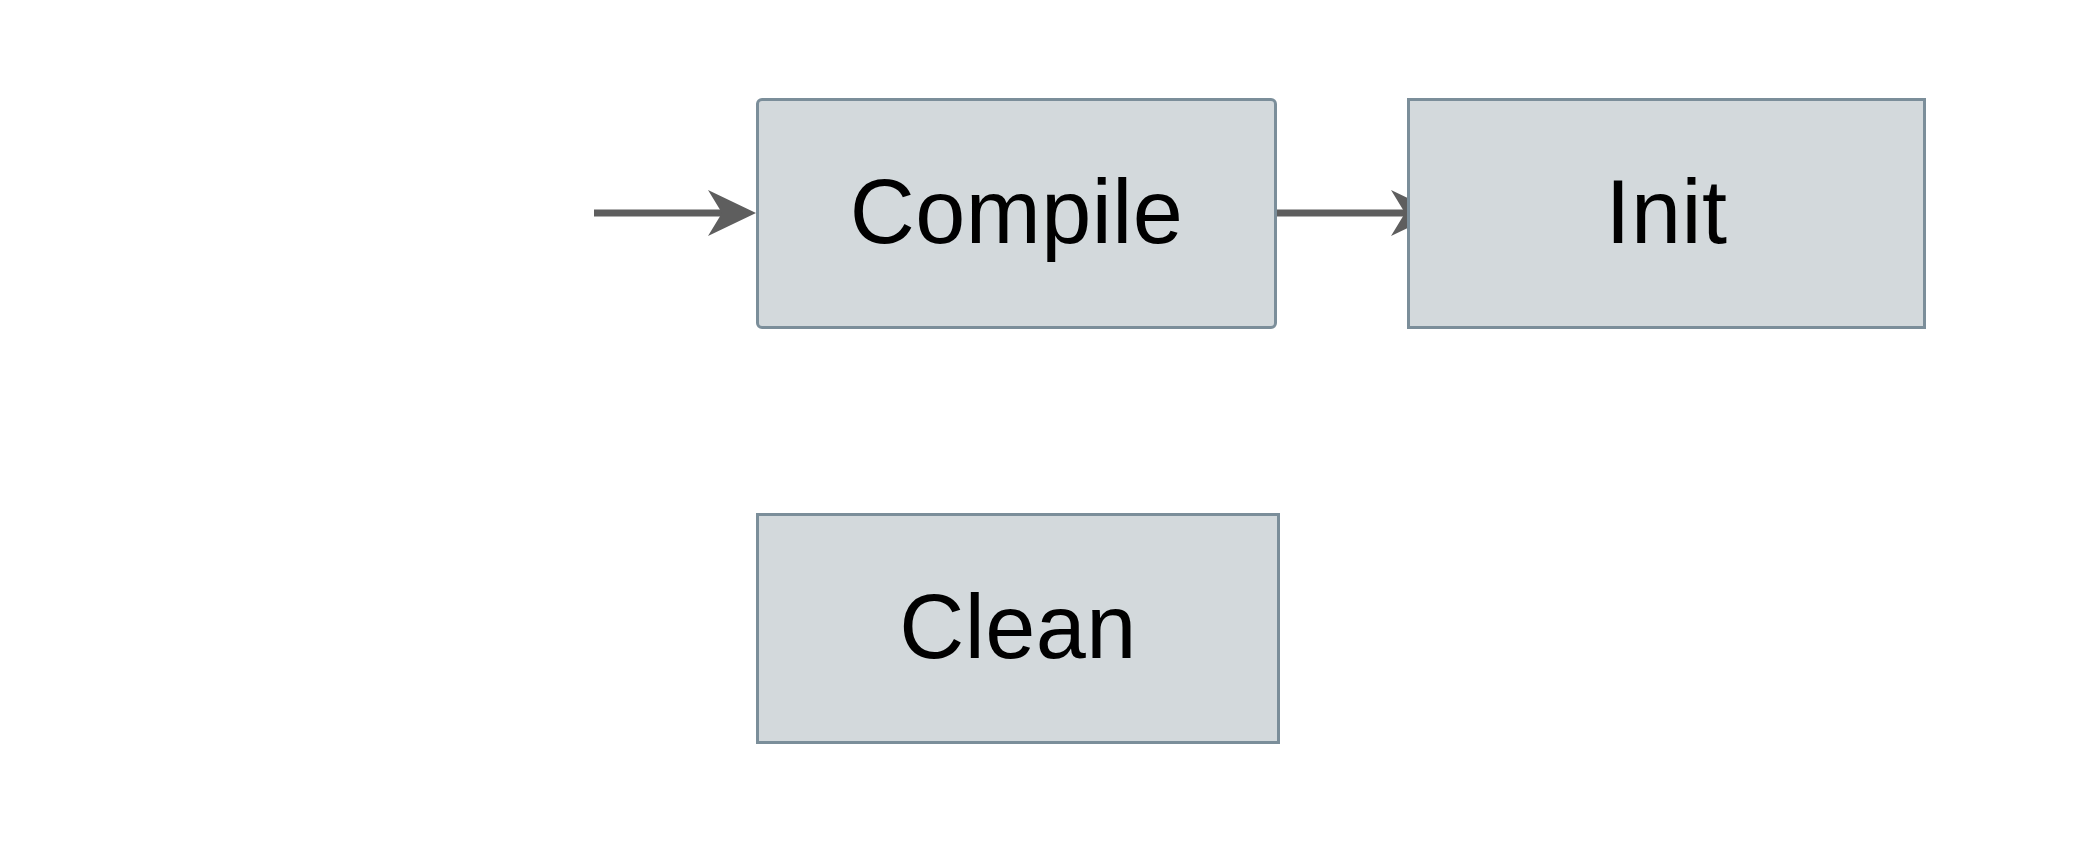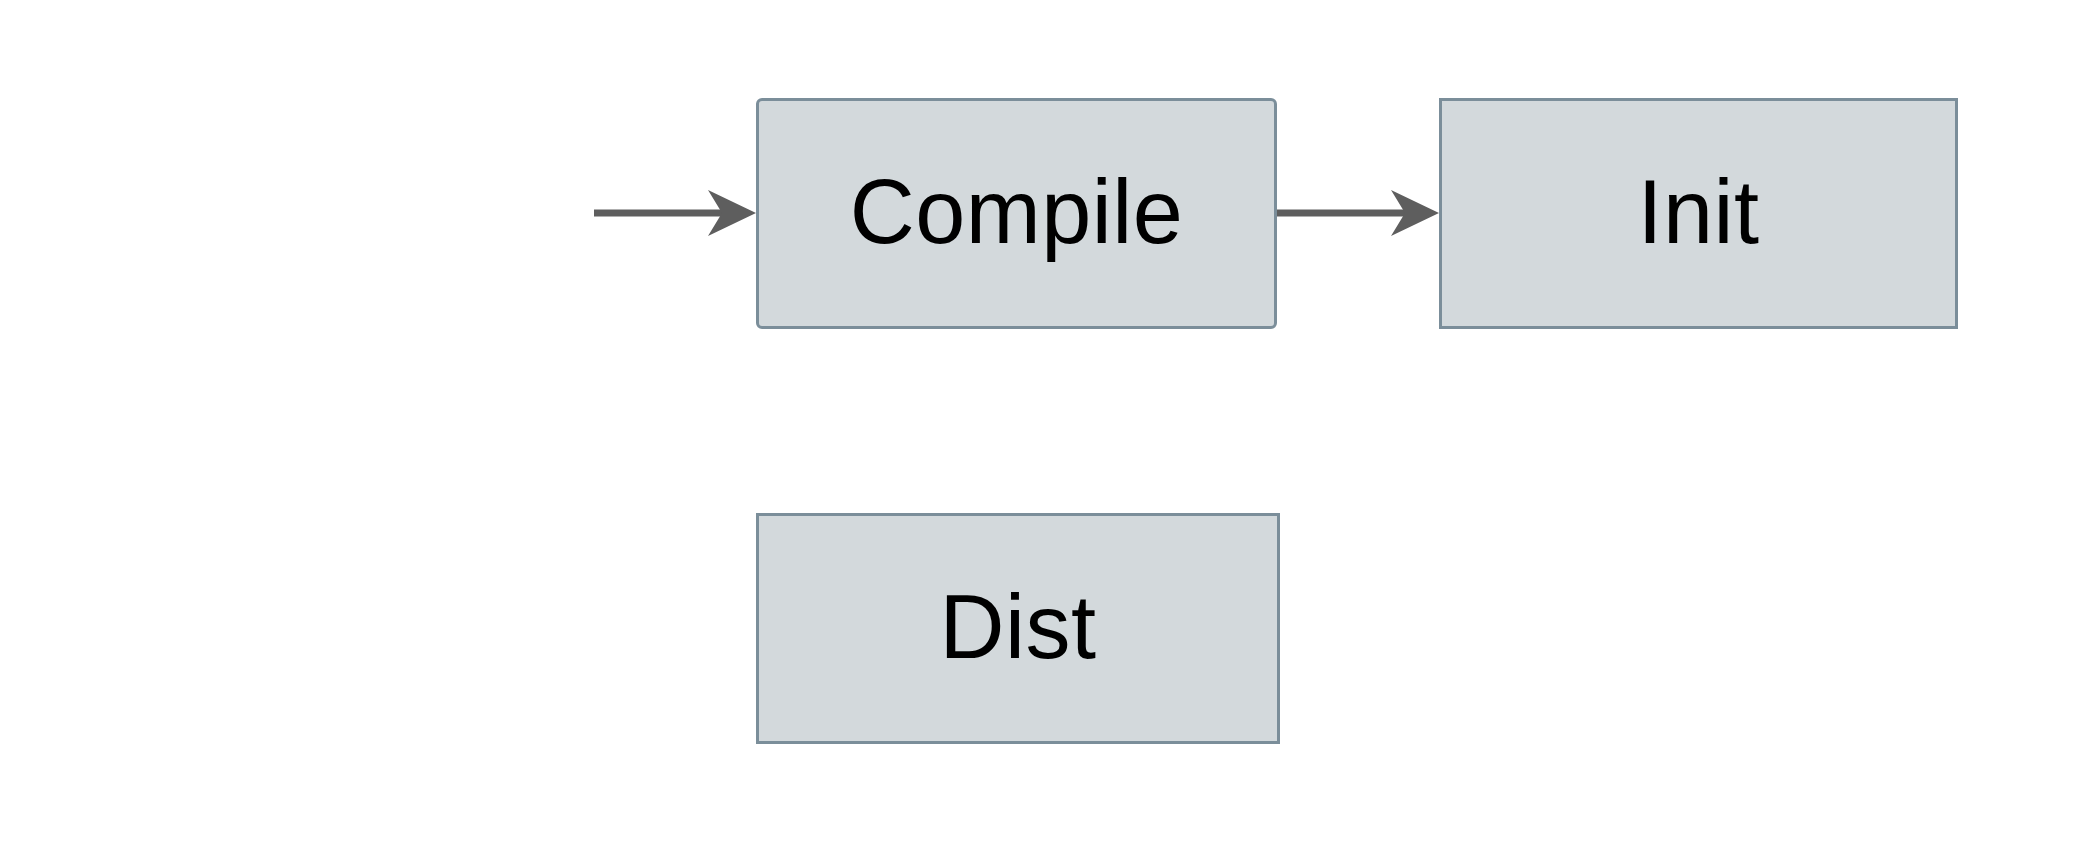--- a/index.html
+++ b/index.html
@@ -28,21 +28,21 @@
     font-size: 90px;
     line-height: 1;
     color: #000000;
     letter-spacing: 0.5px;
     white-space: nowrap;
     transform: translateY(-2px);
   }
   
   .node-dist    { left: 74px;   top: 98px;  width: 520px; height: 231px; }
   .node-compile { left: 756px;  top: 98px;  width: 521px; height: 231px; border-radius: 6px; }
-  .node-init    { left: 1439px; top: 98px;  width: 519px; height: 231px; }
+  .node-init    { left: 1407px; top: 98px;  width: 519px; height: 231px; }
   .node-clean   { left: 756px;  top: 513px; width: 524px; height: 231px; }
 
   .edge {
     position: absolute;
     width: 162px;
     height: 72px;
     top: 177px;
   }
   .edge-1 { left: 594px; }
   .edge-2 { left: 1277px; }
@@ -65,16 +65,16 @@
   <svg class="edge edge-2" viewBox="0 0 162 72" xmlns="http://www.w3.org/2000/svg" aria-hidden="true">
     <line x1="0" y1="36" x2="128" y2="36" stroke="#5e5e5e" stroke-width="7"></line>
     <polygon points="162,36 114,13 128,36 114,59" fill="#5e5e5e"></polygon>
   </svg>
 
   <div class="node node-init">
     <span class="label">Init</span>
   </div>
 
   <div class="node node-clean">
-    <span class="label">Dist</span>
+    <span class="label">Clean</span>
   </div>
 
 </div>
 
 </body></html>

